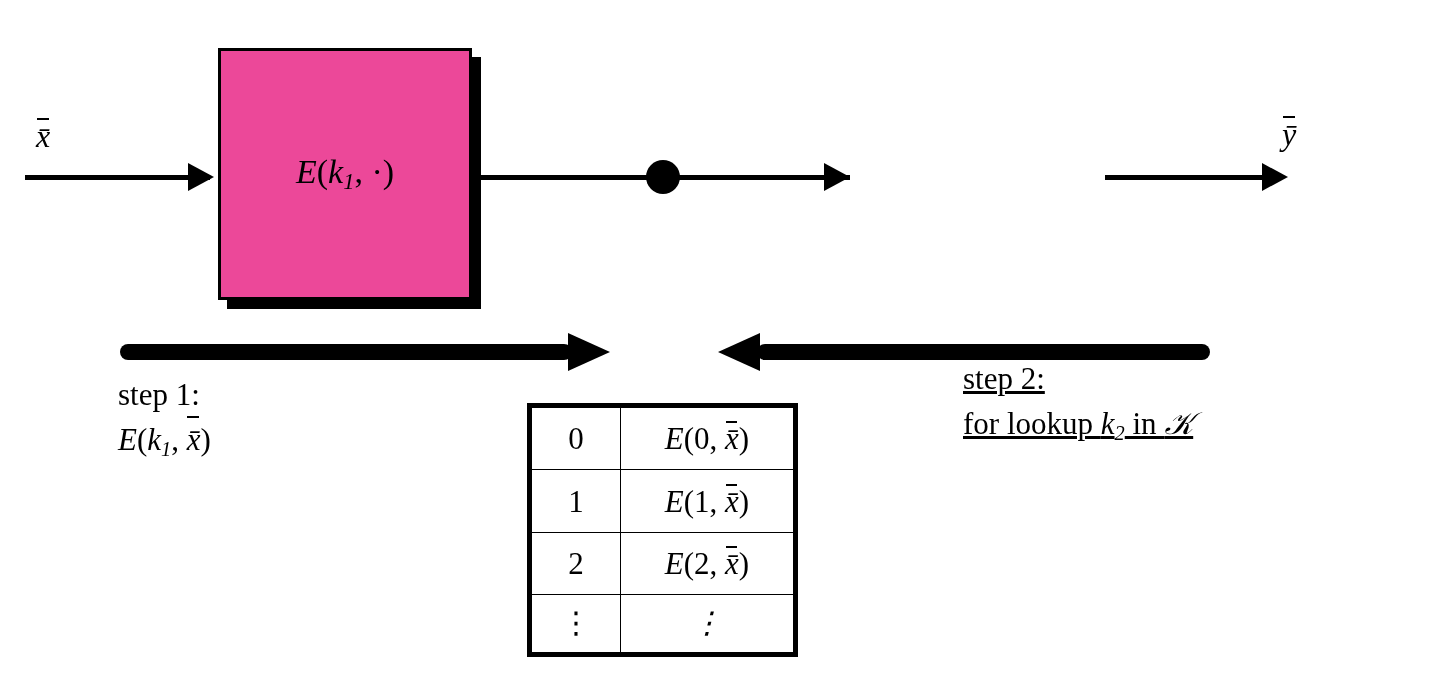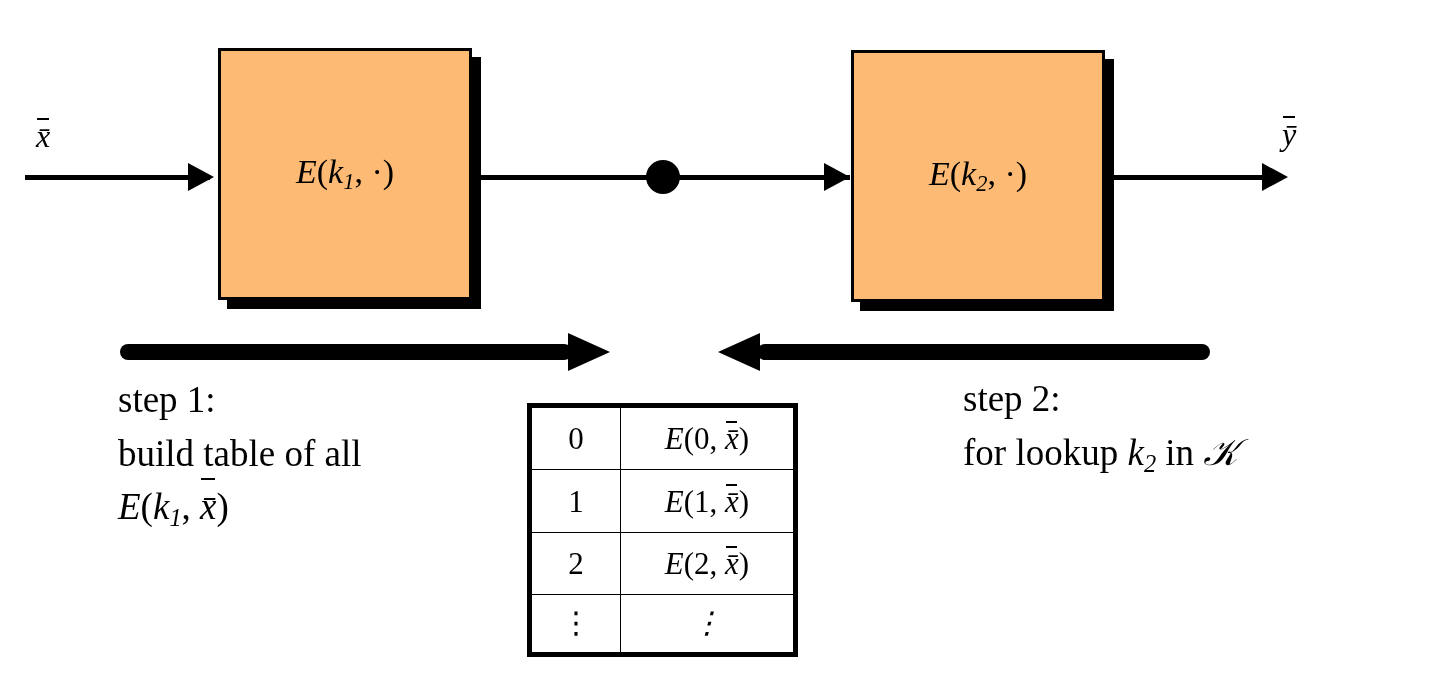--- a/index.html
+++ b/index.html
@@ -13,21 +13,21 @@
     height: 680px;
     background: #ffffff;
     overflow: hidden;
     font-family: "Liberation Serif", "DejaVu Serif", serif;
     color: #000000;
   }
 
   
   .cipher-box {
     position: absolute;
-    background: #fdba74;
+    background: #ec4899;
     border: 3px solid #000000;
     box-shadow: 9px 9px 0 0 #000000;
     box-sizing: border-box;
   }
   .cipher-box .box-label {
     position: absolute;
     left: 0;
     right: 0;
     top: 50%;
     transform: translateY(-50%);
@@ -89,21 +89,21 @@
     width: 0;
     height: 0;
     border-top: 19px solid transparent;
     border-bottom: 19px solid transparent;
     border-right: 42px solid #000000;
   }
 
   
   .step-caption {
     position: absolute;
-    font-size: 37px;
+    font-size: 31px;
     line-height: 1.45;
     white-space: nowrap;
   }
   .step-caption .mathline {
     font-style: italic;
   }
 
   
   .lookup-table {
     position: absolute;
@@ -181,47 +181,41 @@
   <div class="cipher-box" style="left:218px; top:48px; width:254px; height:252px;">
     <div class="box-label">
       <span class="mi">E</span><span class="up">(</span><span class="mi">k</span><span class="sub">1</span><span class="up">,&nbsp;</span><span class="up">·</span><span class="up">)</span>
     </div>
   </div>
 
   <div class="wire" style="left:472px; top:175px; width:378px;"></div>
   <div class="junction-dot" style="left:646px; top:160px;"></div>
   <div class="arrowhead-right" style="left:824px; top:163px;"></div>
 
-  <div class="cipher-box" style="left:851px; top:50px; width:254px; height:252px;">
-    <div class="box-label">
-      <span class="mi">E</span><span class="up">(</span><span class="mi">k</span><span class="sub">2</span><span class="up">,&nbsp;</span><span class="up">·</span><span class="up">)</span>
-    </div>
-  </div>
 
   <div class="wire" style="left:1105px; top:175px; width:160px;"></div>
   <div class="arrowhead-right" style="left:1262px; top:163px;"></div>
   <div class="signal-label" style="left:1282px; top:118px;">
     <span class="bar-wrap">ȳ</span>
   </div>
 
   <div class="step-arrow-shaft" style="left:120px; top:344px; width:452px;"></div>
   <div class="step-arrow-head-right" style="left:568px; top:333px;"></div>
 
   <div class="step-caption" style="left:118px; top:373px;">
     <div>step 1:</div>
-    <div>build table of all</div>
     <div class="mathline">
       <span>E</span><span class="up">(</span><span>k</span><span class="sub">1</span><span class="up">,&nbsp;</span><span class="bar-wrap">x̄</span><span class="up">)</span>
     </div>
   </div>
 
   <div class="step-arrow-head-left" style="left:718px; top:333px;"></div>
   <div class="step-arrow-shaft" style="left:757px; top:344px; width:453px;"></div>
 
-  <div class="step-caption" style="left:963px; top:372px;">
+  <div class="step-caption" style="left:963px; top:357px;text-decoration:underline;">
     <div>step 2:</div>
     <div>
       <span>for lookup </span><span class="mi">k</span><span class="sub">2</span><span> in </span><span class="cal">𝒦</span>
     </div>
   </div>
 
   <div class="lookup-table" style="left:527px; top:403px; width:271px; height:254px;">
     <table>
       <tbody>
         <tr>

